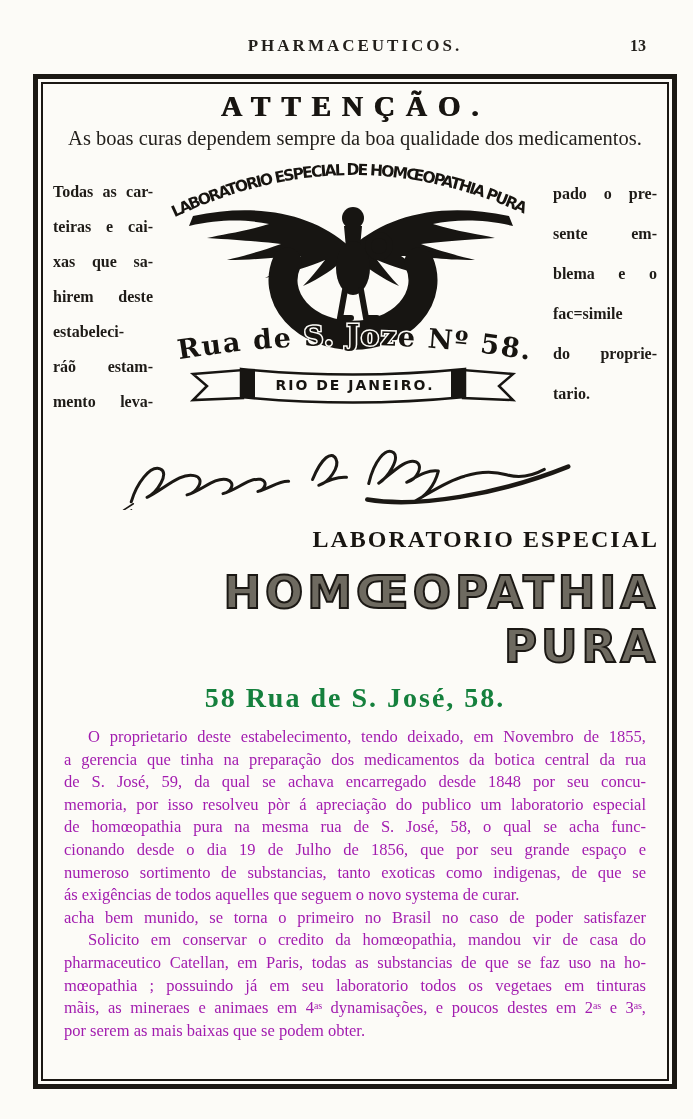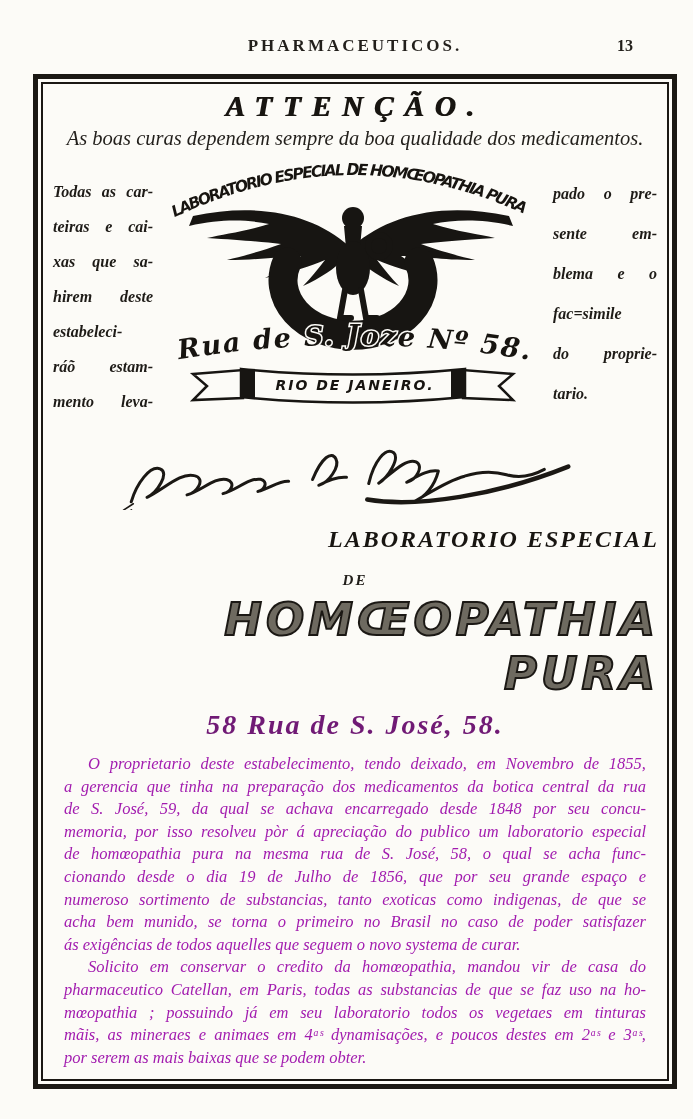--- a/index.html
+++ b/index.html
@@ -12,33 +12,32 @@
     overflow:hidden;
   }
   .page-header {
     position:absolute; top:36px; left:33px; width:644px;
     display:flex; align-items:baseline;
   }
   .running-title {
     flex:1; text-align:center; padding-left:60px;
     font-weight:bold; font-size:17px; letter-spacing:3px;
   }
-  .page-number { width:60px; text-align:left; font-weight:bold; font-size:16px; padding-right:18px; }
+  .page-number { width:60px; text-align:center; font-weight:bold; font-size:16px; padding-right:18px; }
 
   .frame {
     position:absolute; left:33px; top:74px; width:644px; height:1015px;
     border:5px solid #1b1814; padding:3px;
     background:#fcfbf7;
   }
   .frame-inner {
     width:100%; height:100%;
     border:2px solid #1b1814;
     padding:4px 8px 0 8px;
     overflow:hidden;
-    font-style:italic;
   }
 
   .attention {
     text-align:center; margin-top:2px;
     font-weight:bold; font-size:29px; line-height:32px;
     letter-spacing:11px; color:#181511;
     text-shadow:1px 0 0 #181511;
   }
   .subtitle {
     text-align:center; margin-top:3px;
@@ -60,21 +59,21 @@
     color:#181511;
   }
   .h-de { text-align:center; margin-top:9px; font-weight:bold; font-size:15px; line-height:18px; letter-spacing:2px; }
   .h-hom {
     text-align:right; margin-top:4px;
     font-family:"DejaVu Sans","Liberation Sans",sans-serif;
     font-weight:bold; font-size:45px; line-height:54px; letter-spacing:4px;
     color:#6e6a60;
     -webkit-text-stroke:2px #1b1814;
   }
-  .h-addr { text-align:center; margin-top:7px; font-weight:bold; font-size:28px; line-height:34px; letter-spacing:2px; color:#701a75; }
+  .h-addr { text-align:center; margin-top:7px; font-weight:bold; font-size:28px; line-height:34px; letter-spacing:2px; color:#15803d; }
 
   .body-text { margin-top:11px; padding:0 13px; font-size:16.5px; color:#a21caf; }
   .body-line {
     white-space:nowrap; line-height:22.6px;
     text-align:justify; text-align-last:justify;
   }
   .body-line.indent { text-indent:24px; }
   .body-line.last { text-align-last:left; }
 
   svg text { fill:#171410; }
@@ -157,34 +156,33 @@
           <path d="M6,86 L16,80 M4,92 L14,86" stroke-width="1.6"></path>
           <path d="M14,78 C20,60 34,42 44,46 C54,50 40,70 30,74 C48,66 64,50 78,54 C90,57 80,72 70,73 C84,70 98,56 110,59 C120,62 114,72 106,73 C120,70 132,58 144,60 C152,62 148,71 141,72 C152,70 162,62 172,63"></path>
           <path d="M196,62 C206,40 216,34 220,42 C224,50 212,66 202,68 C210,64 222,60 230,61"></path>
           <path d="M252,68 C258,46 270,32 278,38 C284,44 272,62 262,68 C276,58 290,44 300,48 C308,52 300,66 290,68 C302,62 312,56 322,58 C318,72 308,84 296,88 C312,80 330,68 348,64 C362,60 378,60 390,64 C402,68 416,66 428,60"></path>
           <path d="M250,84 C300,94 380,84 452,58" stroke-width="4.5"></path>
         </g>
       </svg>
     </div>
 
     <div class="h-lab">LABORATORIO ESPECIAL</div>
-    <div class="h-de">DE</div>
     <div class="h-hom">HOMŒOPATHIA PURA</div>
     <div class="h-addr">58 Rua de S. José, 58.</div>
 
     <div class="body-text">
       <div class="body-line indent">O proprietario deste estabelecimento, tendo deixado, em Novembro de 1855,</div>
       <div class="body-line">a gerencia que tinha na preparação dos medicamentos da botica central da rua</div>
       <div class="body-line">de S. José, 59, da qual se achava encarregado desde 1848 por seu concu-</div>
       <div class="body-line">memoria, por isso resolveu pòr á apreciação do publico um laboratorio especial</div>
       <div class="body-line">de homœopathia pura na mesma rua de S. José, 58, o qual se acha func-</div>
       <div class="body-line">cionando desde o dia 19 de Julho de 1856, que por seu grande espaço e</div>
       <div class="body-line">numeroso sortimento de substancias, tanto exoticas como indigenas, de que se</div>
+      <div class="body-line last">ás exigências de todos aquelles que seguem o novo systema de curar.</div>
       <div class="body-line">acha bem munido, se torna o primeiro no Brasil no caso de poder satisfazer</div>
-      <div class="body-line last">ás exigências de todos aquelles que seguem o novo systema de curar.</div>
 
       <div class="body-line indent">Solicito em conservar o credito da homœopathia, mandou vir de casa do</div>
       <div class="body-line">pharmaceutico Catellan, em Paris, todas as substancias de que se faz uso na ho-</div>
       <div class="body-line">mœopathia ; possuindo já em seu laboratorio todos os vegetaes em tinturas</div>
       <div class="body-line">mãis, as mineraes e animaes em 4ᵃˢ dynamisações, e poucos destes em 2ᵃˢ e 3ᵃˢ,</div>
       <div class="body-line last">por serem as mais baixas que se podem obter.</div>
 
     </div>
 
   </div>

